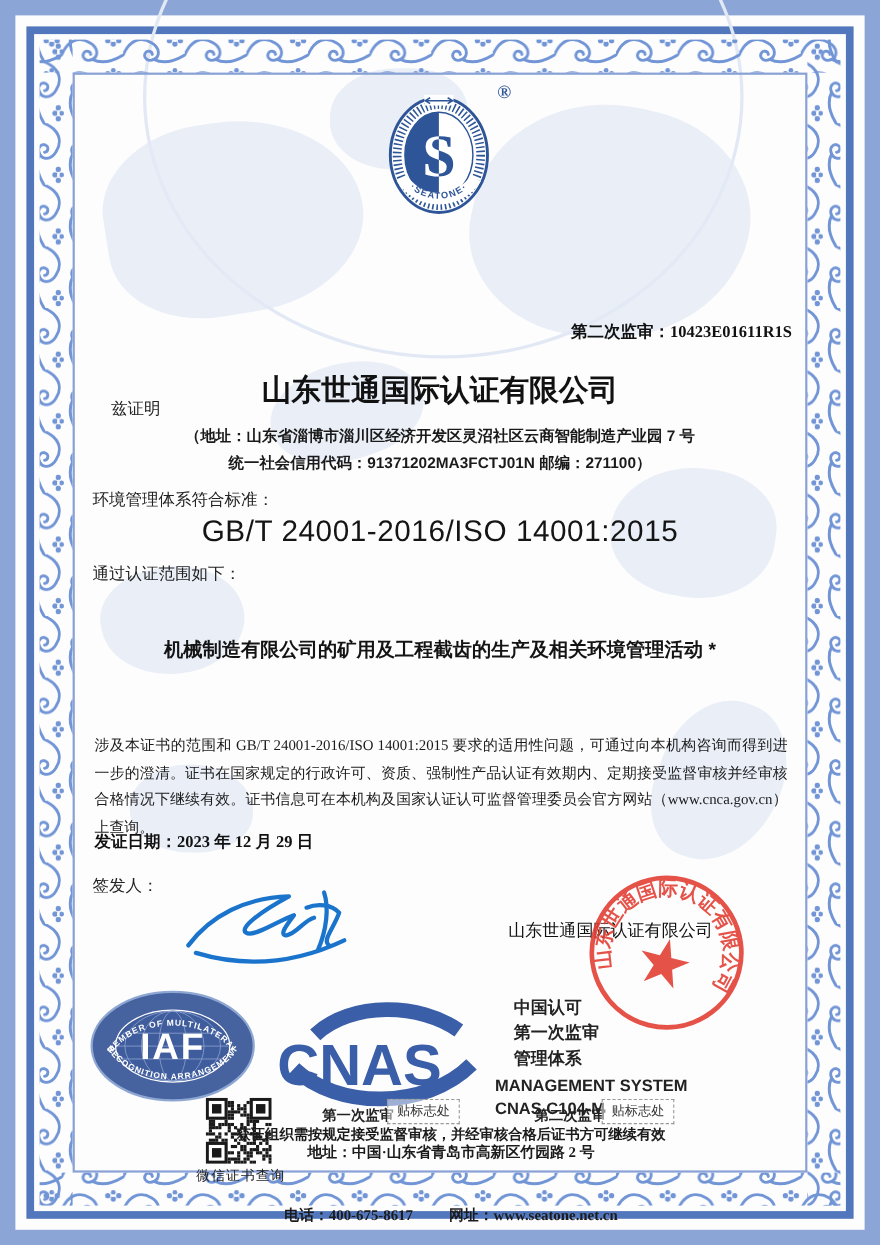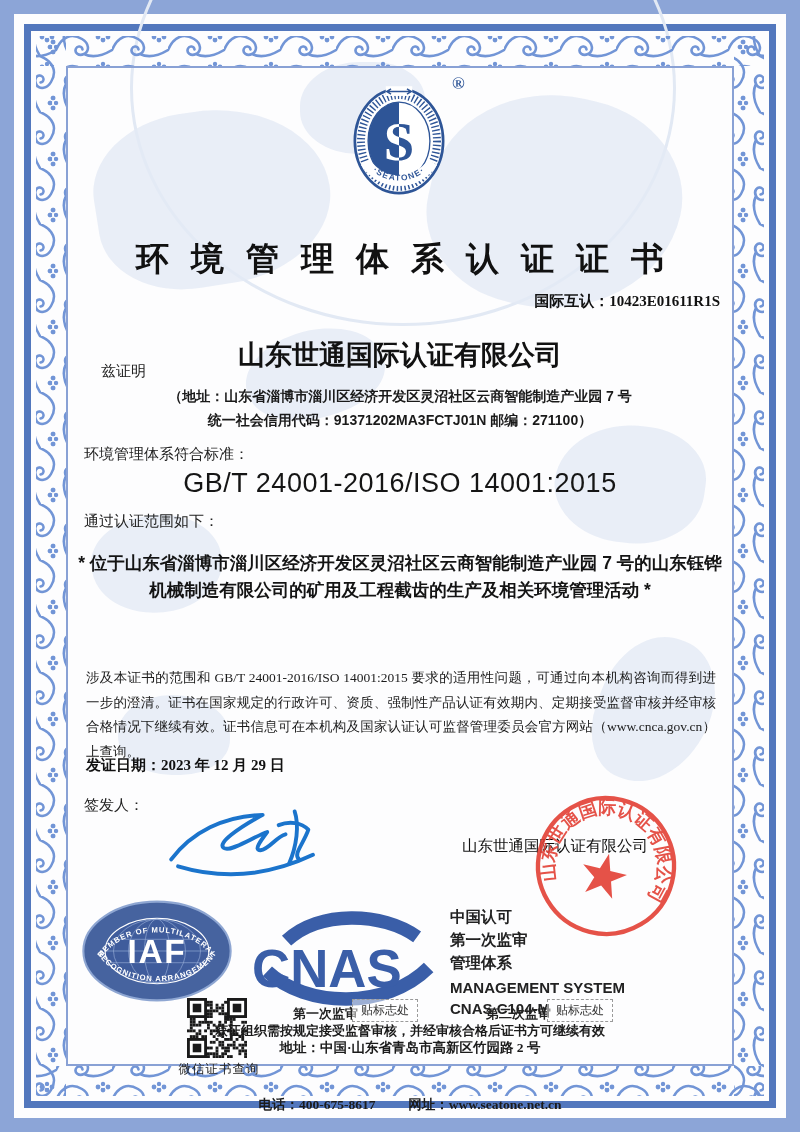--- a/index.html
+++ b/index.html
@@ -27,21 +27,21 @@
   .addr{left:70px;width:660px;text-align:center;font-size:14px;font-weight:bold;
         font-family:"Liberation Sans","DejaVu Sans",sans-serif;color:#1a1a1a;}
   .standard{left:70px;top:468px;width:660px;text-align:center;font-size:27px;font-weight:500;
             font-family:"Liberation Sans","DejaVu Sans",sans-serif;letter-spacing:.5px;color:#151515;}
   .scope{left:70px;width:660px;text-align:center;font-size:17.5px;font-weight:bold;
          font-family:"Liberation Sans","DejaVu Sans",sans-serif;color:#141414;}
   .legal{left:86px;top:666px;width:630px;font-size:13.5px;line-height:24.5px;text-align:justify;color:#1b1b1b;}
   .daterow{font-size:15px;font-weight:600;color:#111;}
   .issuer{left:462px;top:836px;font-size:15.5px;color:#111;}
   .accr-cn{font-size:15.5px;font-weight:600;line-height:23px;color:#222;
-           font-family:"Liberation Sans","DejaVu Sans",sans-serif;}
+           font-family:"Liberation Sans","DejaVu Sans",sans-serif;margin-left:17px;}
   .accr-en{font-size:15px;font-weight:bold;line-height:21px;color:#222;
            font-family:"Liberation Sans","DejaVu Sans",sans-serif;}
   .audit-label{font-size:13px;font-weight:bold;color:#222;}
   .sticker{font-size:12px;color:#333;border:1.5px dashed #9a9a9a;padding:2px 8px;background:rgba(255,255,255,.5);}
   .foot{left:150px;width:520px;text-align:center;color:#1b1b1b;}
   .foot-note{top:1022px;font-size:13px;font-weight:600;}
   .foot-addr{top:1039px;font-size:13.5px;font-weight:600;}
   .foot-contact{top:1096px;font-size:13.5px;font-weight:600;}
   .qr-caption{left:176px;top:1061px;width:86px;text-align:center;font-size:12.5px;letter-spacing:1px;color:#222;}
   .regmark{left:452px;top:74px;font-size:17px;color:#2e5597;font-weight:bold;}
@@ -118,35 +118,33 @@
       <text x="0" y="22" fill="#ffffff" clip-path="url(#halfL)">S</text>
       <text x="0" y="22" fill="#2e5597" clip-path="url(#halfR)">S</text>
     </g>
     <use href="#seatoneArc" stroke="#ffffff" stroke-width="12"></use>
     <text font-size="9.5" font-weight="bold" fill="#2e5597" letter-spacing="1.5" font-family="Liberation Sans, DejaVu Sans, sans-serif">
       <textPath href="#seatoneArc" startOffset="50%" text-anchor="middle">·SEATONE·</textPath>
     </text>
   </svg>
   <div class="abs regmark">®</div>
 
-  <div class="abs title">环境管理体系认证证书</div>
   <div class="abs certno">
-    <span>国际互认：</span><span>10423E01611R1S</span>
+    <span>第二次监审：</span><span>10423E01611R1S</span>
   </div>
 
   <div class="abs label" style="left:101px;top:326px;margin-top:36px;">兹证明</div>
   <div class="abs company">山东世通国际认证有限公司</div>
   <div class="abs addr" style="top:388px;">（地址：山东省淄博市淄川区经济开发区灵沼社区云商智能制造产业园 7 号</div>
   <div class="abs addr" style="top:412px;">统一社会信用代码：91371202MA3FCTJ01N 邮编：271100）</div>
 
   <div class="abs label" style="left:84px;top:445px;">环境管理体系符合标准：</div>
   <div class="abs standard">GB/T 24001-2016/ISO 14001:2015</div>
 
   <div class="abs label" style="left:84px;top:512px;">通过认证范围如下：</div>
-  <div class="abs scope" style="top:551px;">* 位于山东省淄博市淄川区经济开发区灵沼社区云商智能制造产业园 7 号的山东钰铧</div>
   <div class="abs scope" style="top:578px;">机械制造有限公司的矿用及工程截齿的生产及相关环境管理活动 *</div>
 
   <div class="abs legal">涉及本证书的范围和 GB/T 24001-2016/ISO 14001:2015 要求的适用性问题，可通过向本机构咨询而得到进一步的澄清。证书在国家规定的行政许可、资质、强制性产品认证有效期内、定期接受监督审核并经审核合格情况下继续有效。证书信息可在本机构及国家认证认可监督管理委员会官方网站（www.cnca.gov.cn）上查询。</div>
 
   <div class="abs daterow" style="left:86px;top:756px;">
     <span>发证日期：</span><span>2023 年 12 月 29 日</span>
   </div>
 
   <div class="abs label" style="left:84px;top:796px;">签发人：</div>
 

